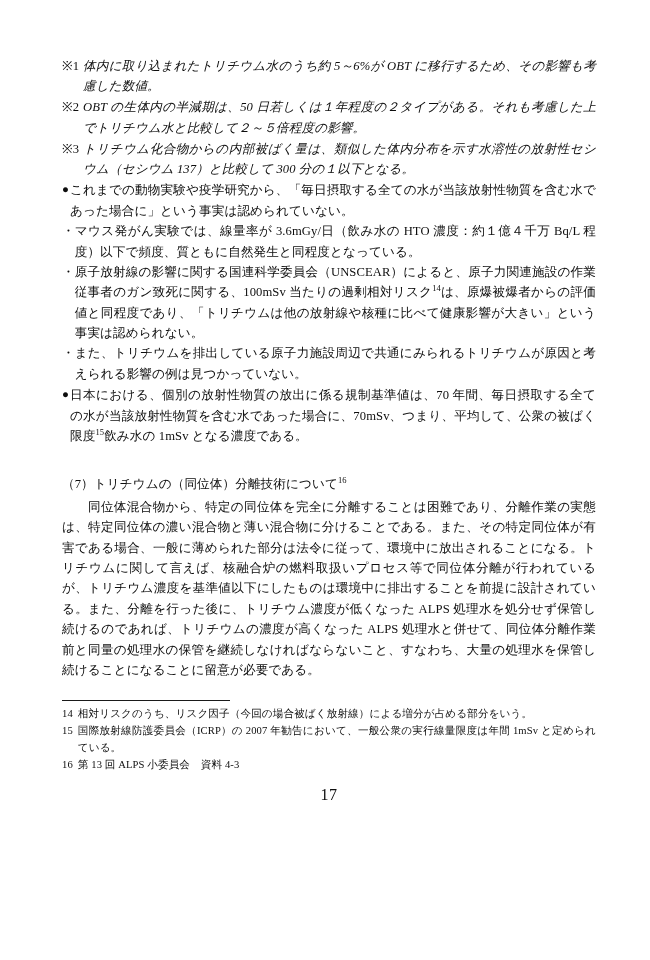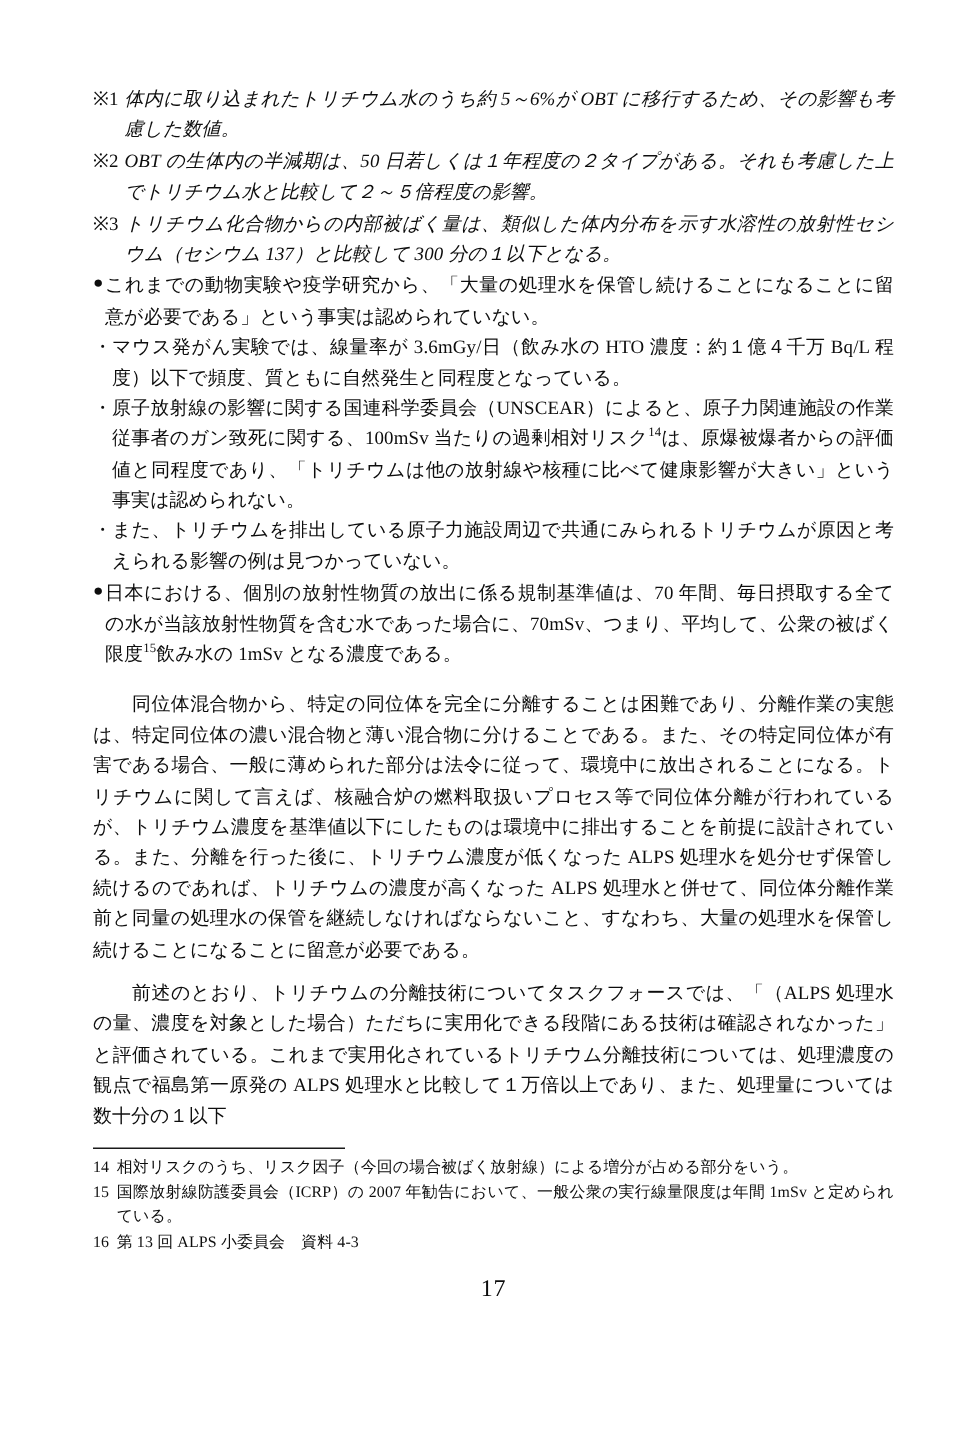--- a/index.html
+++ b/index.html
@@ -136,21 +136,21 @@
       <span class="note-text">OBT の生体内の半減期は、50 日若しくは１年程度の２タイプがある。それも考慮した上でトリチウム水と比較して２～５倍程度の影響。</span>
     </div>
 
     <div class="note">
       <span class="note-mark">※3</span>
       <span class="note-text">トリチウム化合物からの内部被ばく量は、類似した体内分布を示す水溶性の放射性セシウム（セシウム 137）と比較して 300 分の１以下となる。</span>
     </div>
 
     <div class="bullet">
       <span class="bullet-mark">●</span>
-      <span class="bullet-body">これまでの動物実験や疫学研究から、「大量の処理水を保管し続けることになることに留意が必要である」という事実は認められていない。</span>
+      <span class="bullet-body">これまでの動物実験や疫学研究から、「毎日摂取する全ての水が当該放射性物質を含む水であった場合に」という事実は認められていない。</span>
     </div>
 
     <div class="dot">
       <span class="dot-mark">・</span>
       <span class="dot-body">マウス発がん実験では、線量率が 3.6mGy/日（飲み水の HTO 濃度：約１億４千万 Bq/L 程度）以下で頻度、質ともに自然発生と同程度となっている。</span>
     </div>
 
     <div class="dot">
       <span class="dot-mark">・</span>
       <span class="dot-body"><span>原子放射線の影響に関する国連科学委員会（UNSCEAR）によると、原子力関連施設の作業従事者のガン致死に関する、100mSv 当たりの過剰相対リスク</span><sup>14</sup><span>は、原爆被爆者からの評価値と同程度であり、「トリチウムは他の放射線や核種に比べて健康影響が大きい」という事実は認められない。</span></span>
@@ -161,26 +161,26 @@
       <span class="dot-body">また、トリチウムを排出している原子力施設周辺で共通にみられるトリチウムが原因と考えられる影響の例は見つかっていない。</span>
     </div>
 
     <div class="bullet">
       <span class="bullet-mark">●</span>
       <span class="bullet-body"><span>日本における、個別の放射性物質の放出に係る規制基準値は、70 年間、毎日摂取する全ての水が当該放射性物質を含む水であった場合に、70mSv、つまり、平均して、公衆の被ばく限度</span><sup>15</sup><span>飲み水の 1mSv となる濃度である。</span></span>
     </div>
 
     <div class="spacer-md"></div>
 
+    <p class="para heading"><span>（7）トリチウムの（同位体）分離技術について</span><sup>16</sup></p>
 
     <p class="para section-para">同位体混合物から、特定の同位体を完全に分離することは困難であり、分離作業の実態は、特定同位体の濃い混合物と薄い混合物に分けることである。また、その特定同位体が有害である場合、一般に薄められた部分は法令に従って、環境中に放出されることになる。トリチウムに関して言えば、核融合炉の燃料取扱いプロセス等で同位体分離が行われているが、トリチウム濃度を基準値以下にしたものは環境中に排出することを前提に設計されている。また、分離を行った後に、トリチウム濃度が低くなった ALPS 処理水を処分せず保管し続けるのであれば、トリチウムの濃度が高くなった ALPS 処理水と併せて、同位体分離作業前と同量の処理水の保管を継続しなければならないこと、すなわち、大量の処理水を保管し続けることになることに留意が必要である。</p>
 
     <div class="spacer-sm"></div>
 
-    <p class="para section-para">前述のとおり、トリチウムの分離技術についてタスクフォースでは、「（ALPS 処理水の量、濃度を対象とした場合）ただちに実用化できる段階にある技術は確認されなかった」と評価されている。これまで実用化されているトリチウム分離技術については、処理濃度の観点で福島第一原発の ALPS 処理水と比較して１万倍以上であり、また、処理量については数十分の１以下</p>
 
     <div class="footnote-rule"></div>
 
     <div class="footnotes">
       <div class="fn">
         <span class="fn-num">14</span>
         <span class="fn-text">相対リスクのうち、リスク因子（今回の場合被ばく放射線）による増分が占める部分をいう。</span>
       </div>
       <div class="fn">
         <span class="fn-num">15</span>

